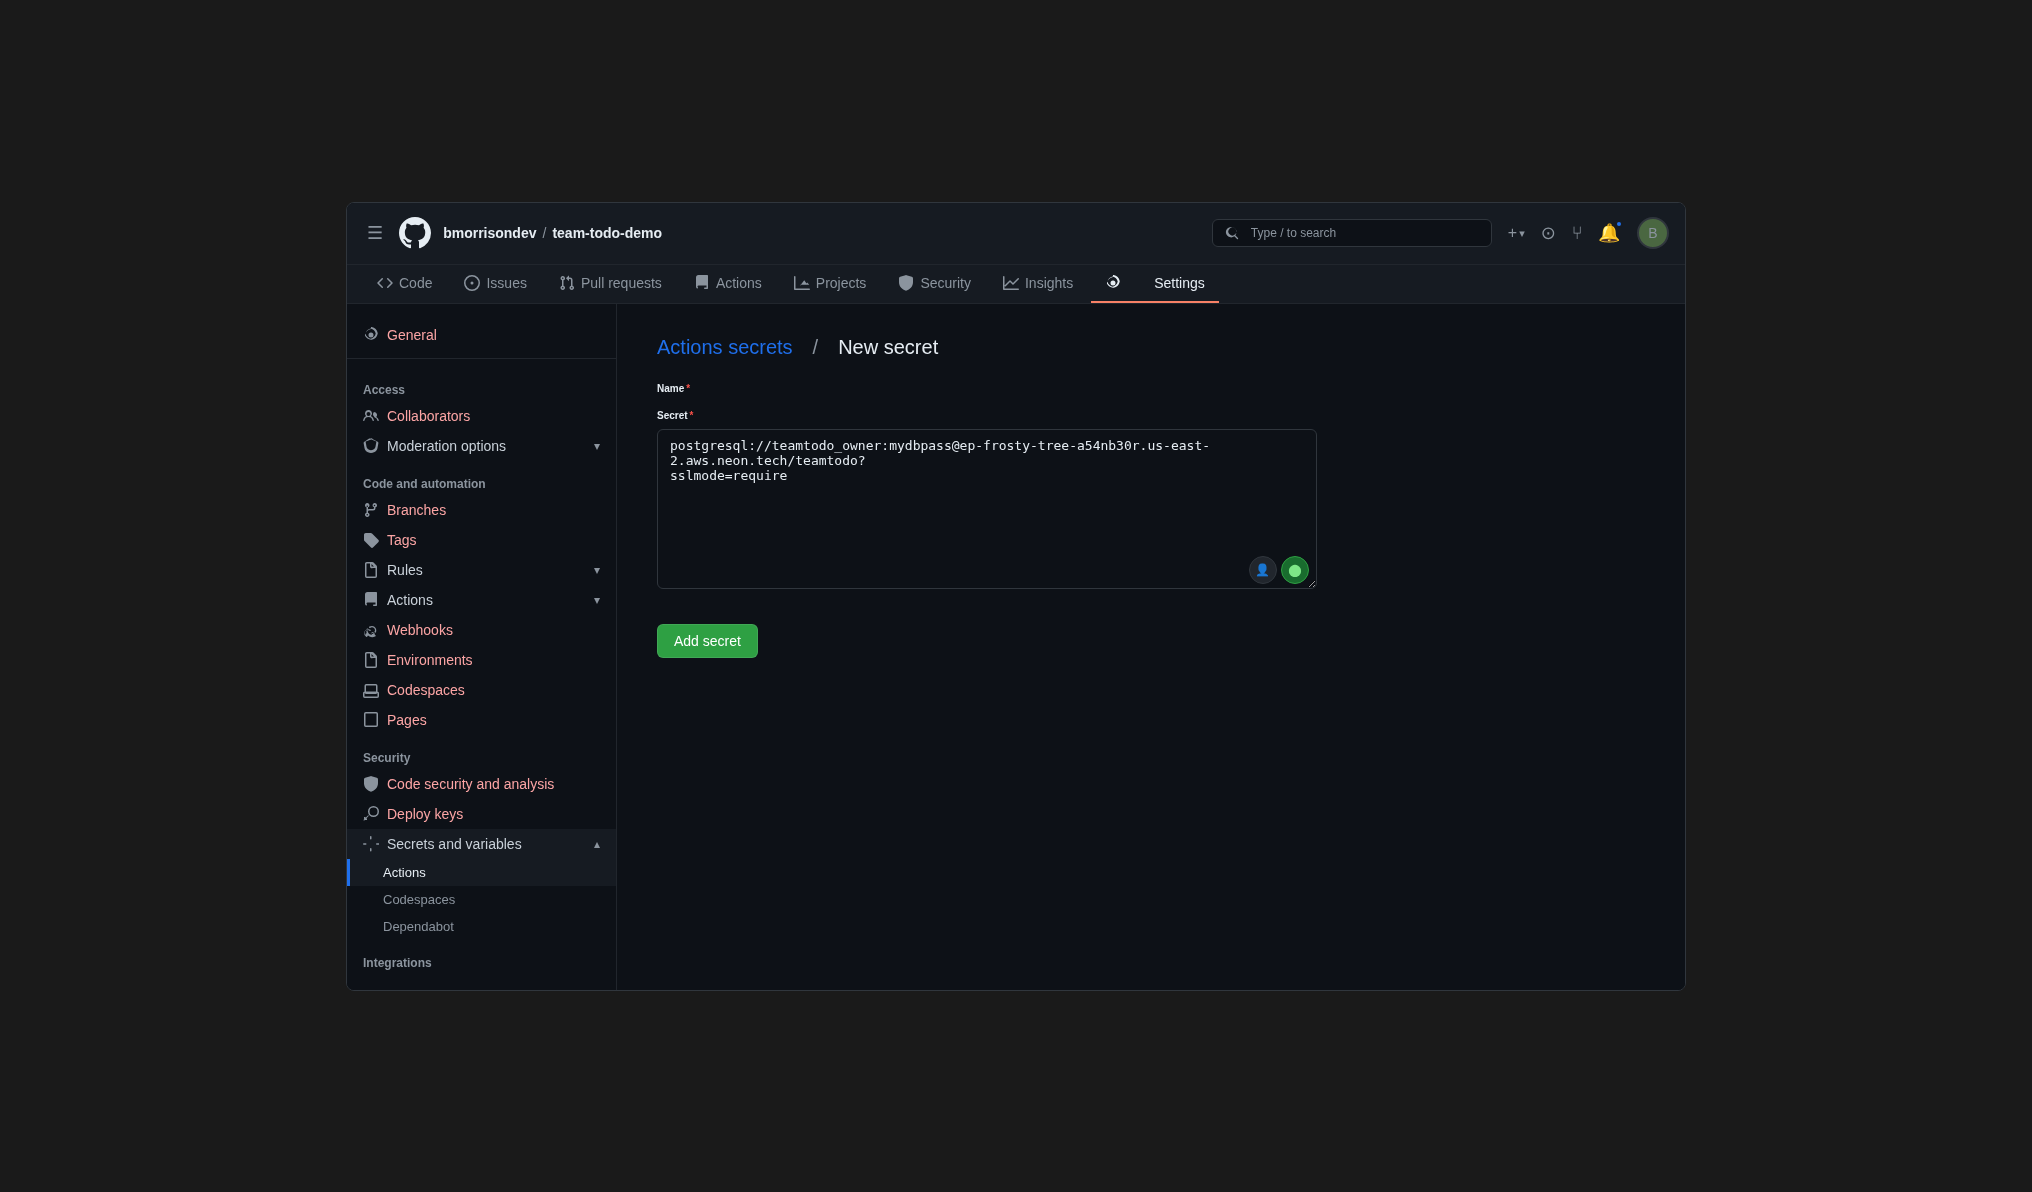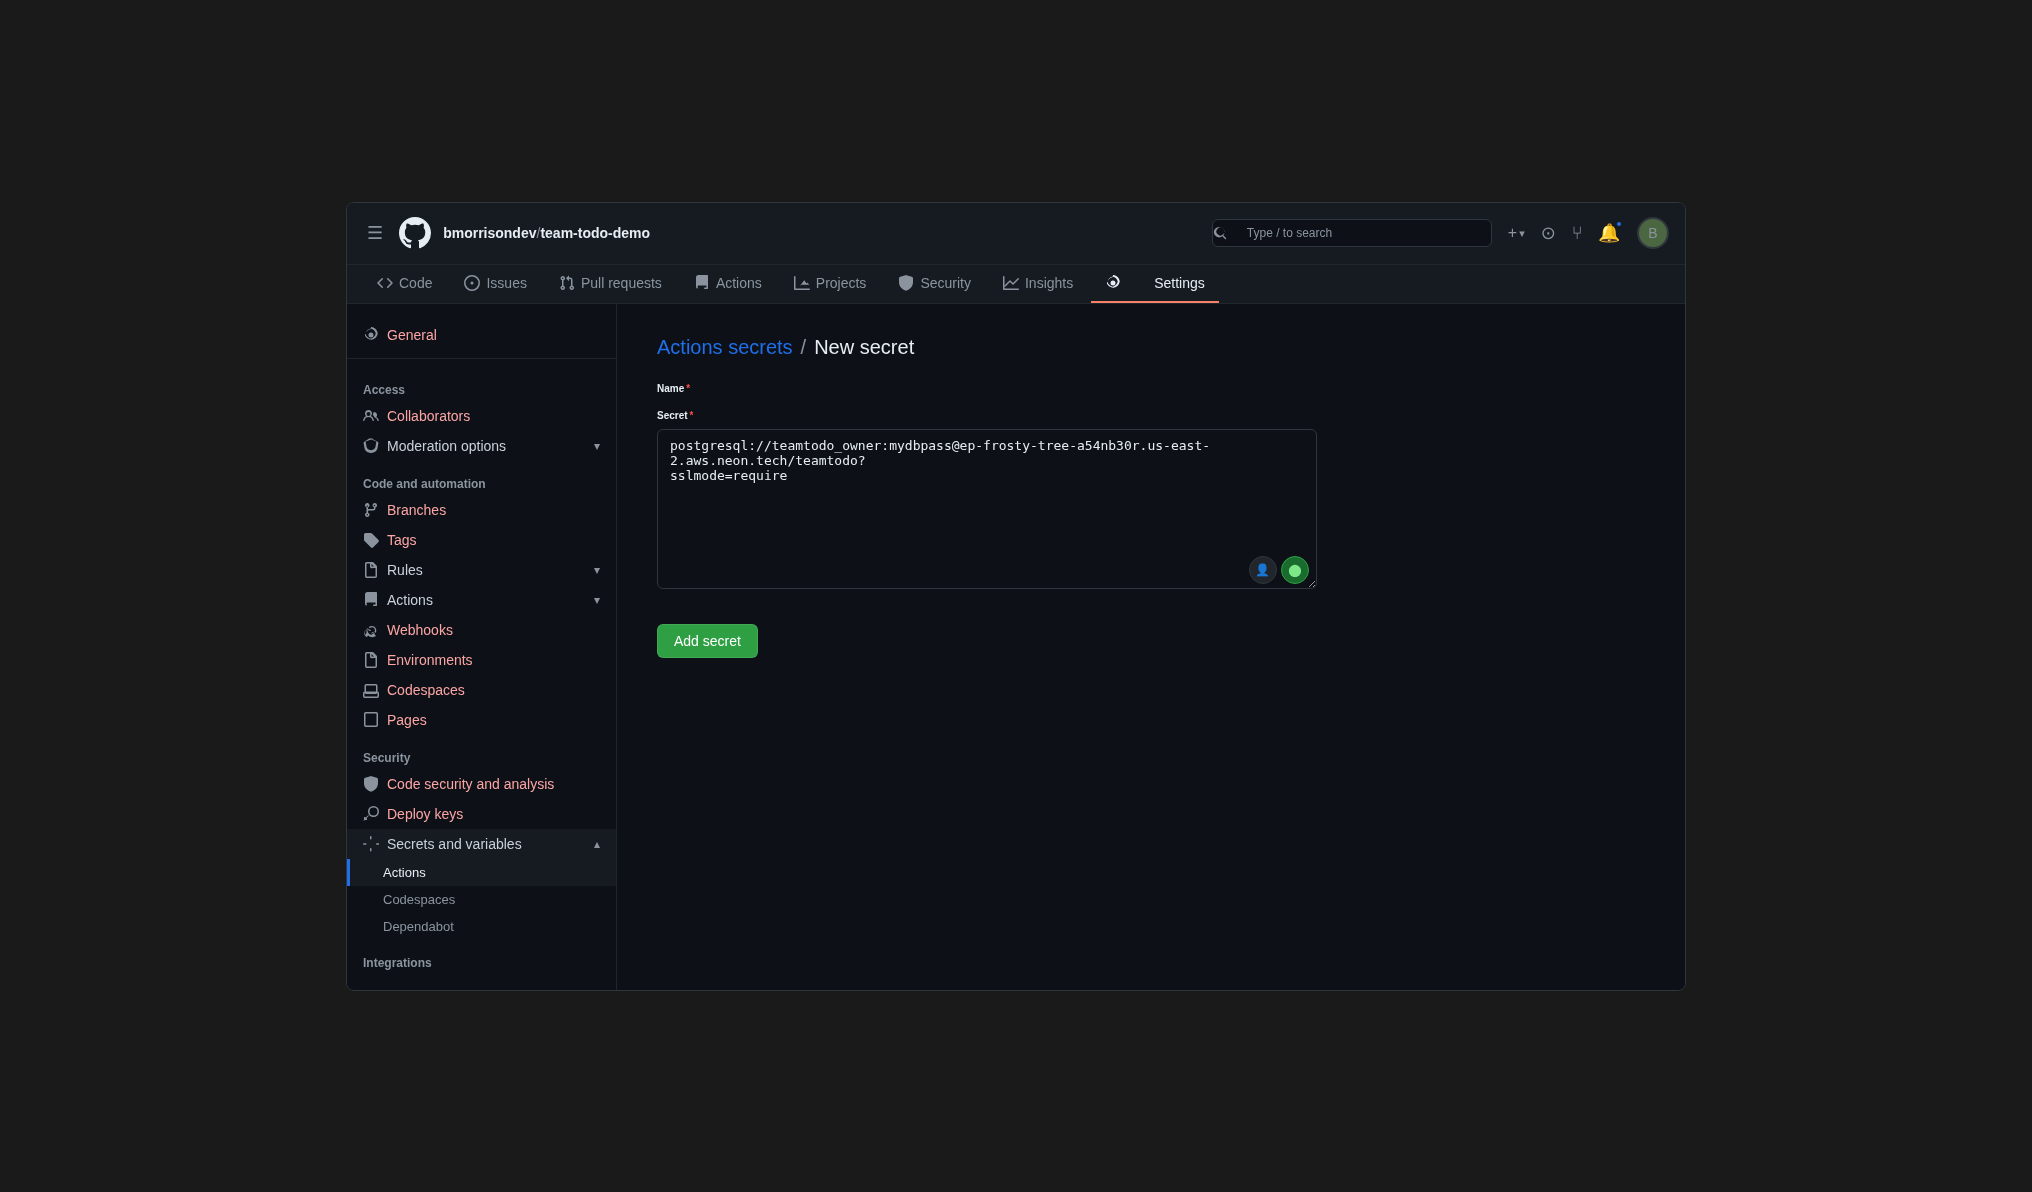--- a/index.html
+++ b/index.html
@@ -43,45 +43,46 @@
       padding: 4px;
     }
     .github-logo {
       width: 32px;
       height: 32px;
       fill: #e6edf3;
       flex-shrink: 0;
     }
     .breadcrumb {
       display: flex;
+      gap: 6px;
       color: #8b949e;
       font-size: 14px;
     }
     .breadcrumb-user {
       color: #e6edf3;
       font-weight: 600;
     }
     .breadcrumb-sep { color: #8b949e; }
     .breadcrumb-repo { color: #e6edf3; font-weight: 600; }
     .header-search {
       flex: 1;
       max-width: 280px;
       margin-left: auto;
     }
     .search-box {
       background: #0d1117;
       border: 1px solid #30363d;
       border-radius: 6px;
-      padding: 6px 0;
+      padding: 6px 12px;
       color: #8b949e;
       font-size: 13px;
       width: 100%;
       display: flex;
       align-items: flex-start;
-      gap: 20px;
+      gap: 12px;
     }
     .search-box span { color: #8b949e; font-size: 12px; }
     .header-actions {
       display: flex;
       align-items: center;
       gap: 16px;
       color: #8b949e;
     }
     .header-icon {
       font-size: 18px;
@@ -200,21 +201,21 @@
       flex: 1;
       padding: 32px 40px;
       background: #0d1117;
     }
     .page-title {
       font-size: 20px;
       font-weight: 400;
       margin-bottom: 24px;
       display: flex;
       align-items: center;
-      gap: 4px;
+      gap: 16px;
     }
     .page-title-link {
       color: #1f6feb;
       text-decoration: none;
     }
     .page-title-sep { color: #8b949e; margin: 0 4px; }
     .page-title-current { color: #e6edf3; }
     .form-group { margin-bottom: 16px; }
     .form-label {
       display: block;

